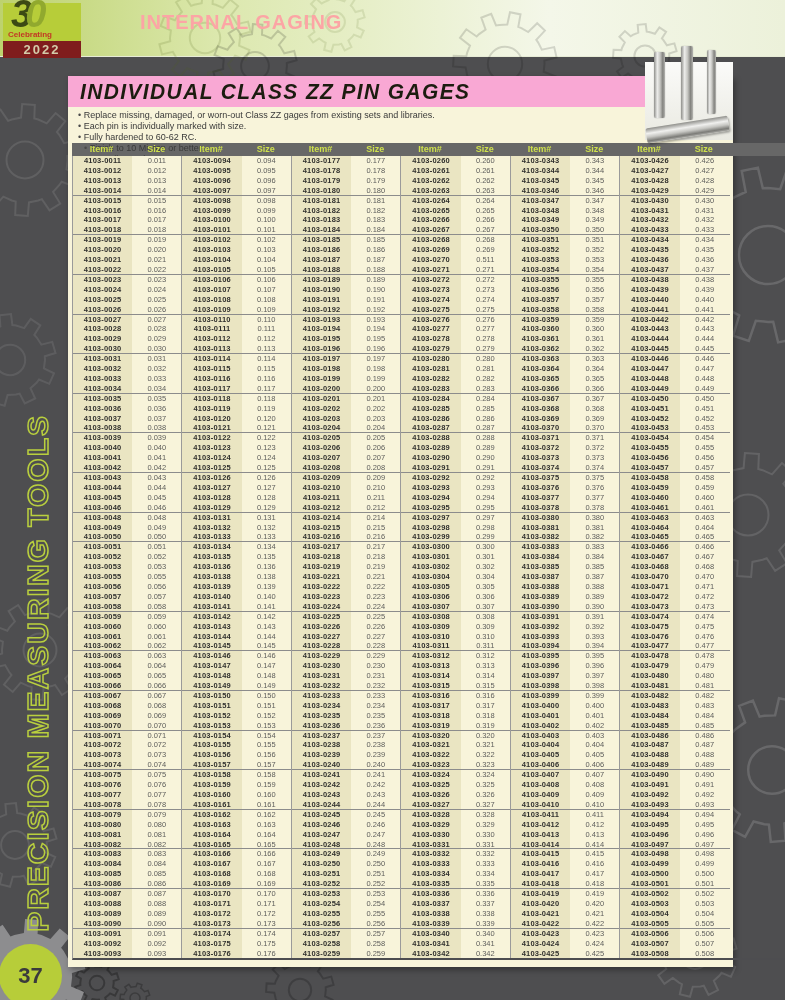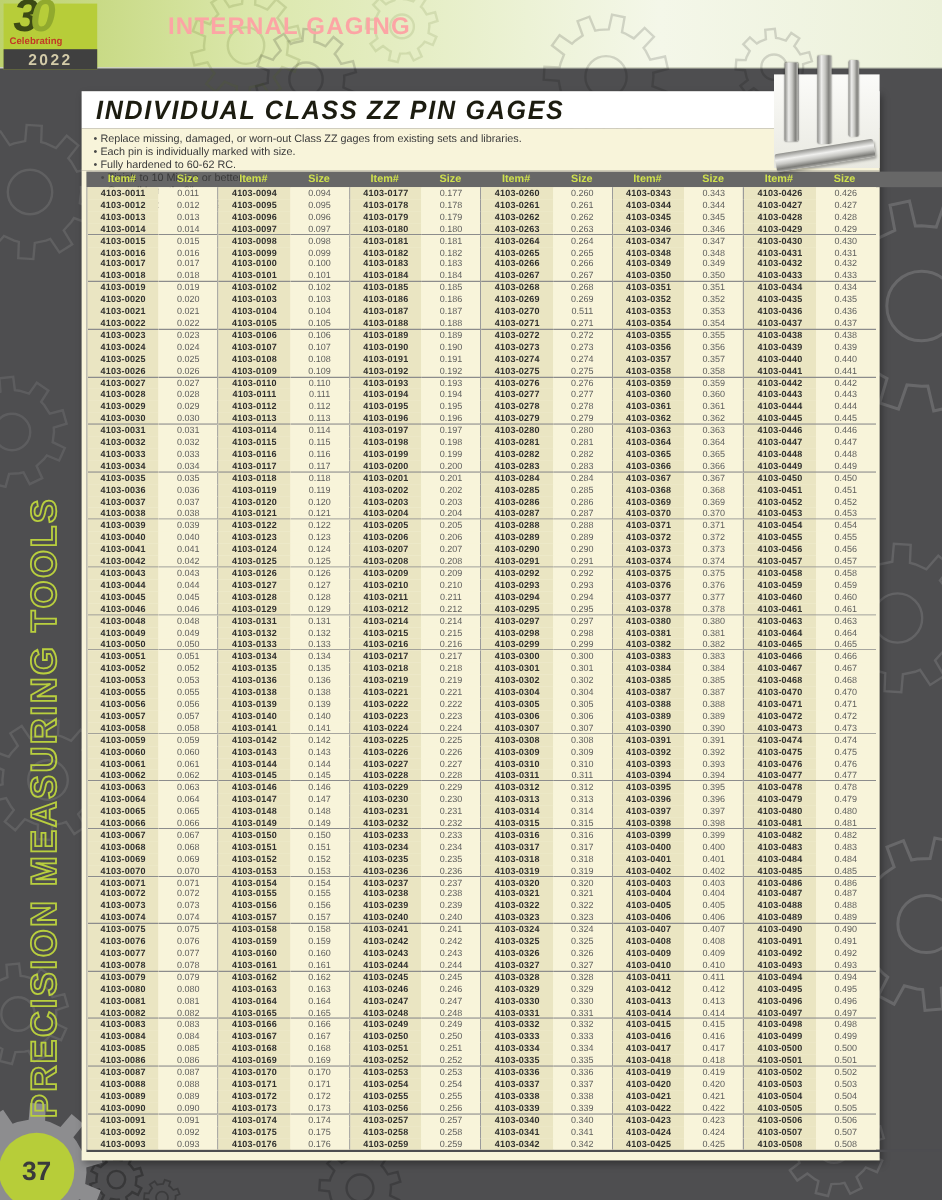--- a/index.html
+++ b/index.html
@@ -10,36 +10,36 @@
     background:linear-gradient(90deg,#bdd26e 0%,#dce8ae 28%,#f4f7e9 70%,#ecf1da 100%);
     border-bottom:1px solid #e7ecd6; }
   .page-title { position:absolute; left:140px; top:11px; font-size:20px; font-weight:bold;
     color:#fca5a5; letter-spacing:1px; z-index:3; }
 
   .logo-badge { position:absolute; left:3px; top:3px; width:78px; height:55px; background:#b7cd39; z-index:4; }
   .logo-30 { position:absolute; left:8px; top:-8px; font-size:38px; font-weight:bold; font-style:italic; line-height:1; }
   .logo-30 .n3 { color:#3c4a14; }
   .logo-30 .n0 { color:#91a92e; margin-left:-7px; }
   .logo-celebrating { position:absolute; left:5px; top:27px; font-size:8px; font-weight:bold; color:#c23925; }
-  .logo-year { position:absolute; left:0; bottom:0; width:100%; height:17px; background:#404040;
+  .logo-year { position:absolute; left:0; bottom:0; width:100%; height:17px; background:#7f1d1d;
     color:#d3cba9; font-size:13px; font-weight:bold; text-align:center; letter-spacing:2px; line-height:17px; }
 
   .bg-gears { position:absolute; left:0; top:0; width:785px; height:1000px; z-index:1; }
 
   .sidebar-vtext { position:absolute; left:12px; top:395px; width:52px; height:556px; z-index:2;
     display:flex; align-items:center; justify-content:center; }
   .sidebar-vtext span { writing-mode:vertical-rl; transform:rotate(180deg); white-space:nowrap;
     font-size:30px; font-weight:bold; letter-spacing:2px; color:transparent; -webkit-text-stroke:1.5px #b9cf3e; }
 
   .page-num-circle { position:absolute; left:-1px; top:944px; width:63px; height:63px; border-radius:50%;
     background:#b7cd39; z-index:3; display:flex; align-items:center; justify-content:center;
     font-size:22px; font-weight:bold; color:#3a3a3c; }
 
   .content { position:absolute; left:68px; top:76px; width:665px; z-index:2; box-shadow:2px 3px 6px rgba(0,0,0,.35); }
-  .section-bar { height:31px; background:#ffffff; display:flex; align-items:center; padding-left:12px; }
+  .section-bar { height:31px; background:#f9a8d4; display:flex; align-items:center; padding-left:12px; }
   .section-title { font-size:22px; font-weight:bold; font-style:italic; color:#1c1c10;
     letter-spacing:1.5px; transform:scaleX(.95); transform-origin:left center; white-space:nowrap; }
   .info { background:#f8f4da; height:35px; display:flex; padding:3px 6px 0 10px;flex-direction:column; }
   .info ul { list-style:none; font-size:9px; color:#3a3a3a; line-height:11px; }
   .info ul.left { width:428px; }
   .info ul.right { margin-left:6px; }
   .info li::before { content:"• "; color:#4a4a4a; }
 
   .table-wrap { background:#f8f4da; padding:1px 4px 7px 4px; }
   .thead { display:flex; height:13px; background:#676767; align-items:flex-end; width:785px; }

